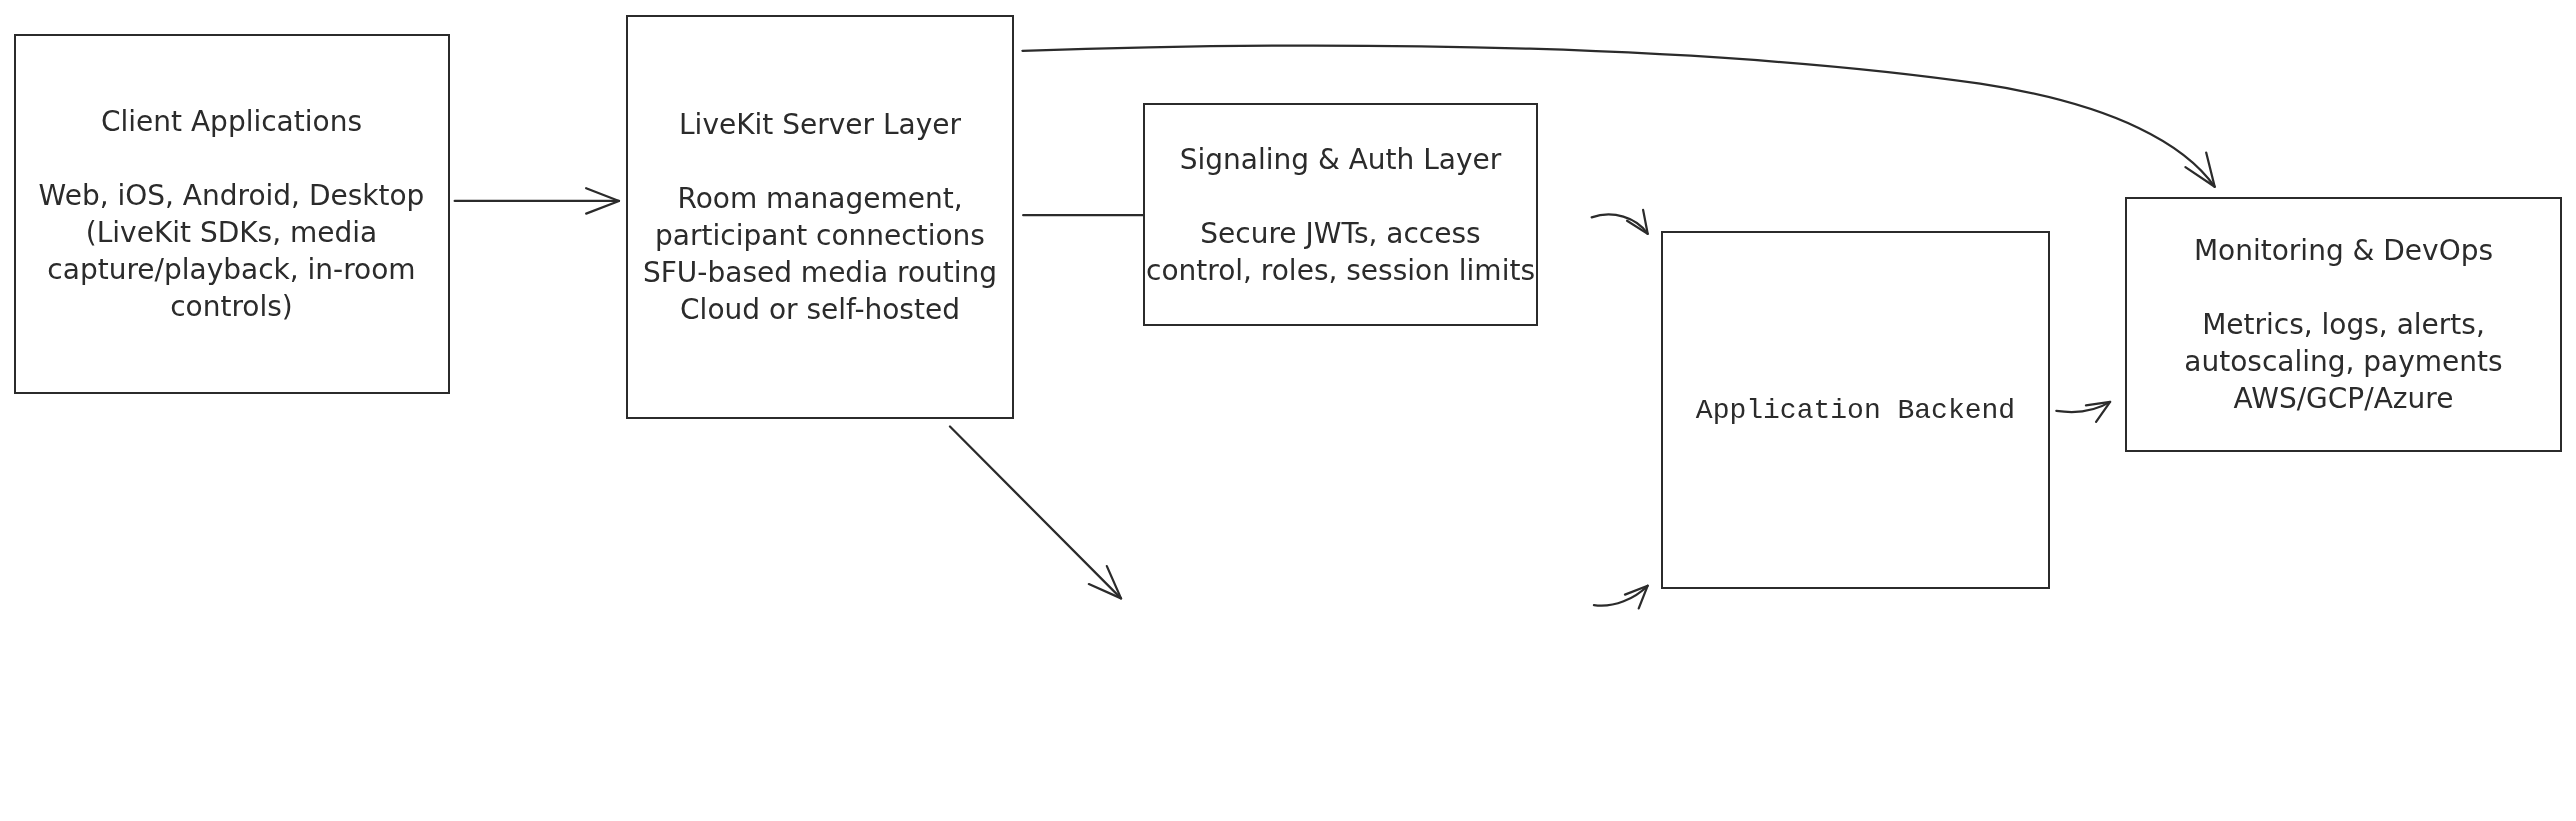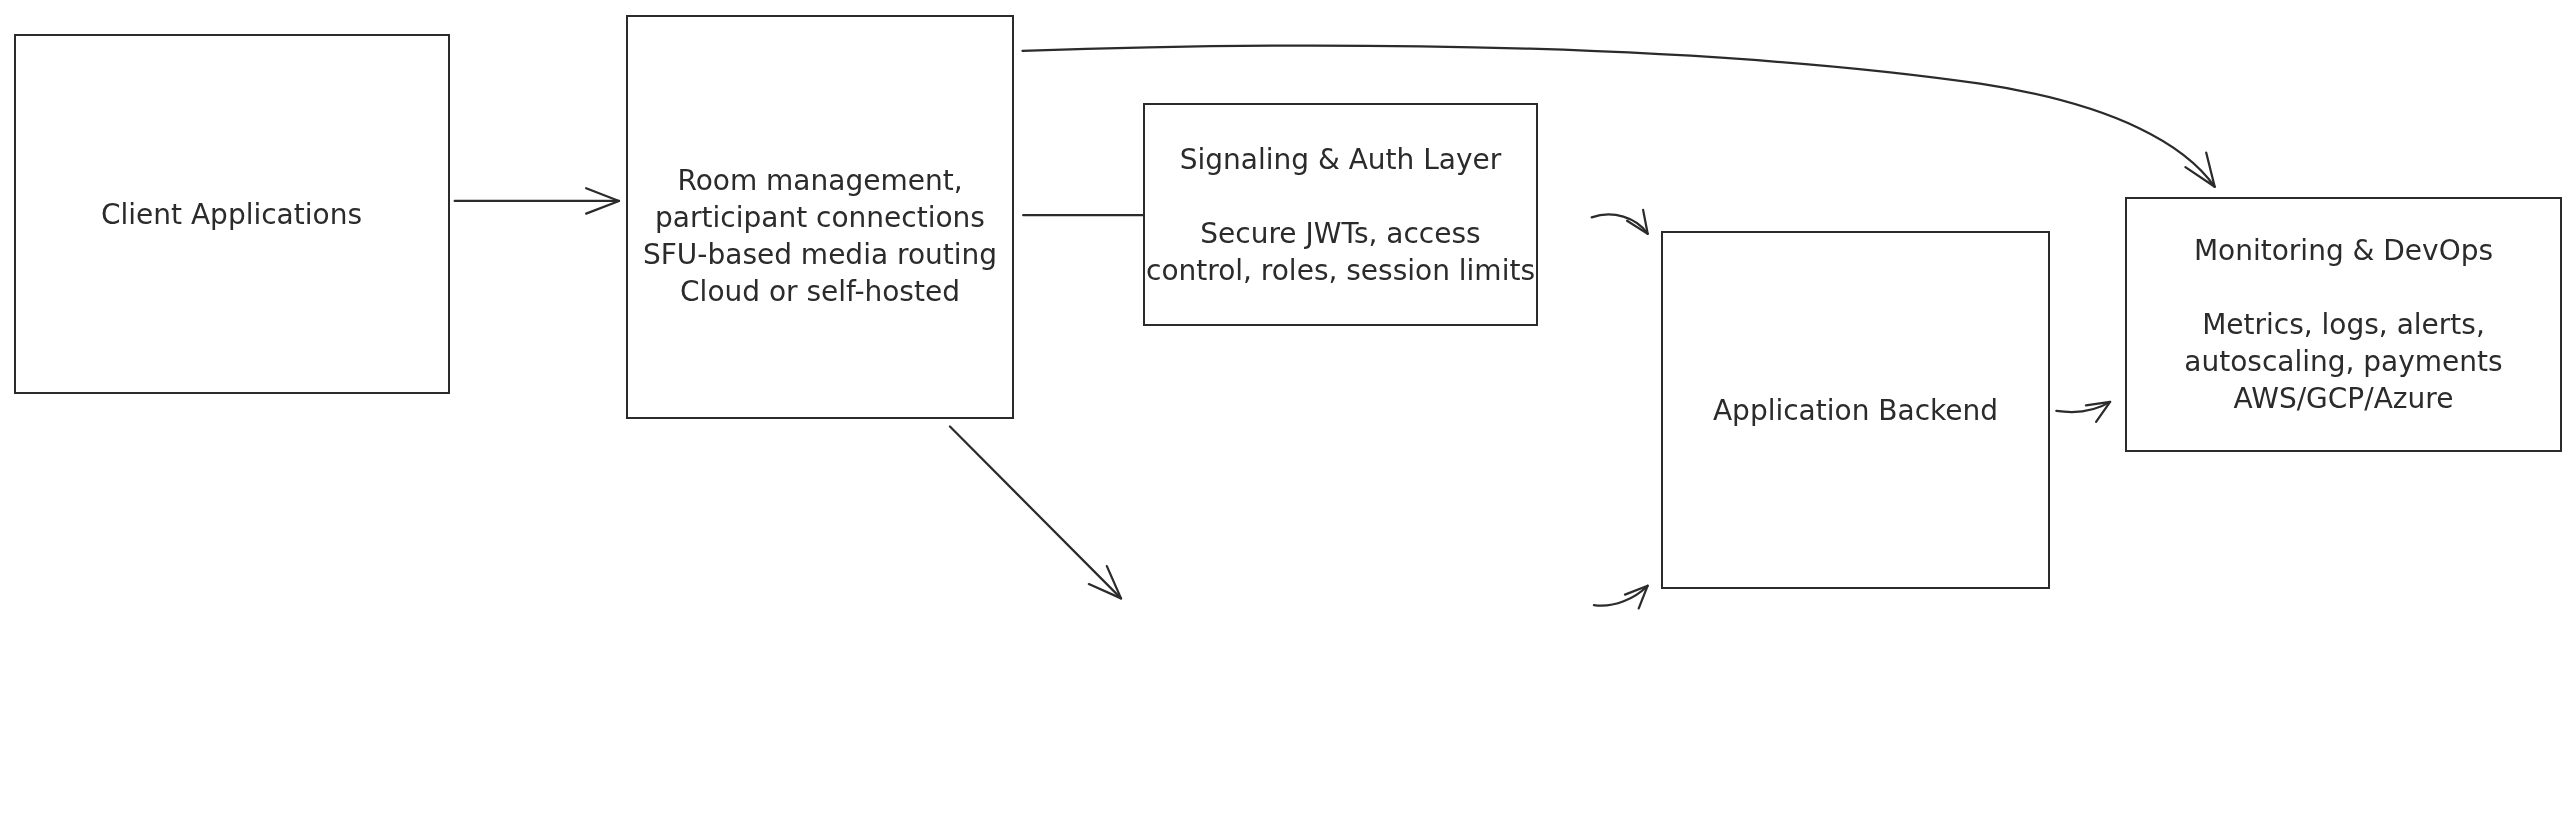--- a/index.html
+++ b/index.html
@@ -43,21 +43,21 @@
     line-height:37px;
     color:var(--ink);
   }
   .node-body{margin-top:37px;}
 
   
   .node-client     {left:13.5px;   top:34px;  width:436px; height:360px;}
   .node-livekit    {left:626px;  top:15px;  width:388px; height:404px;}
   .node-signaling  {left:1143px; top:103px; width:395px; height:223px;}
   .node-media      {left:1136px; top:403px; width:451px; height:402px;}
-  .node-backend    {left:1661px; top:231px; width:389px; height:358px;}
+  .node-backend    {left:1661px; top:231px; width:389px; height:358px;font-family:Liberation Mono, monospace;}
   .node-monitoring {left:2125px; top:197px; width:437px; height:255px;}
 </style>
 </head>
 <body>
 
 <div class="canvas">
 
   <svg class="edges" viewBox="0 0 3447 1099" xmlns="http://www.w3.org/2000/svg" aria-hidden="true">
     <defs>
       <marker id="head-lg" orient="auto" markerUnits="userSpaceOnUse" markerWidth="120" markerHeight="80" refX="62" refY="40" style="overflow:visible">
@@ -72,23 +72,28 @@
     <path class="edge" d="M 1369 288 L 1578 288" marker-end="url(#head-lg)"></path>
     <path class="edge" d="M 1271 571 L 1500 801" marker-end="url(#head-lg)"></path>
     <path class="edge" d="M 1368 68 C 1820 52 2300 62 2650 112 C 2835 140 2926 196 2964 250" marker-end="url(#head-lg)"></path>
     <path class="edge" d="M 2130 291 C 2158 281 2190 291 2205 313" marker-end="url(#head-sm)"></path>
     <path class="edge" d="M 2133 810 C 2160 814 2188 801 2205 784" marker-end="url(#head-sm)"></path>
     <path class="edge" d="M 2752 550 C 2780 554 2806 549 2824 538" marker-end="url(#head-sm)"></path>
   </svg>
 
   <div class="node node-client">
     <div class="node-title">Client Applications</div>
+    <div class="node-body">Web, iOS, Android, Desktop
+(LiveKit SDKs, media
+capture/playback, in-room
+controls)</div>
   </div>
 
   <div class="node node-livekit">
+    <div class="node-title">LiveKit Server Layer</div>
     <div class="node-body">Room management,
 participant connections
 SFU-based media routing
 Cloud or self-hosted</div>
   </div>
 
   <div class="node node-signaling">
     <div class="node-title">Signaling &amp; Auth Layer</div>
     <div class="node-body">Secure JWTs, access
 control, roles, session limits</div>

